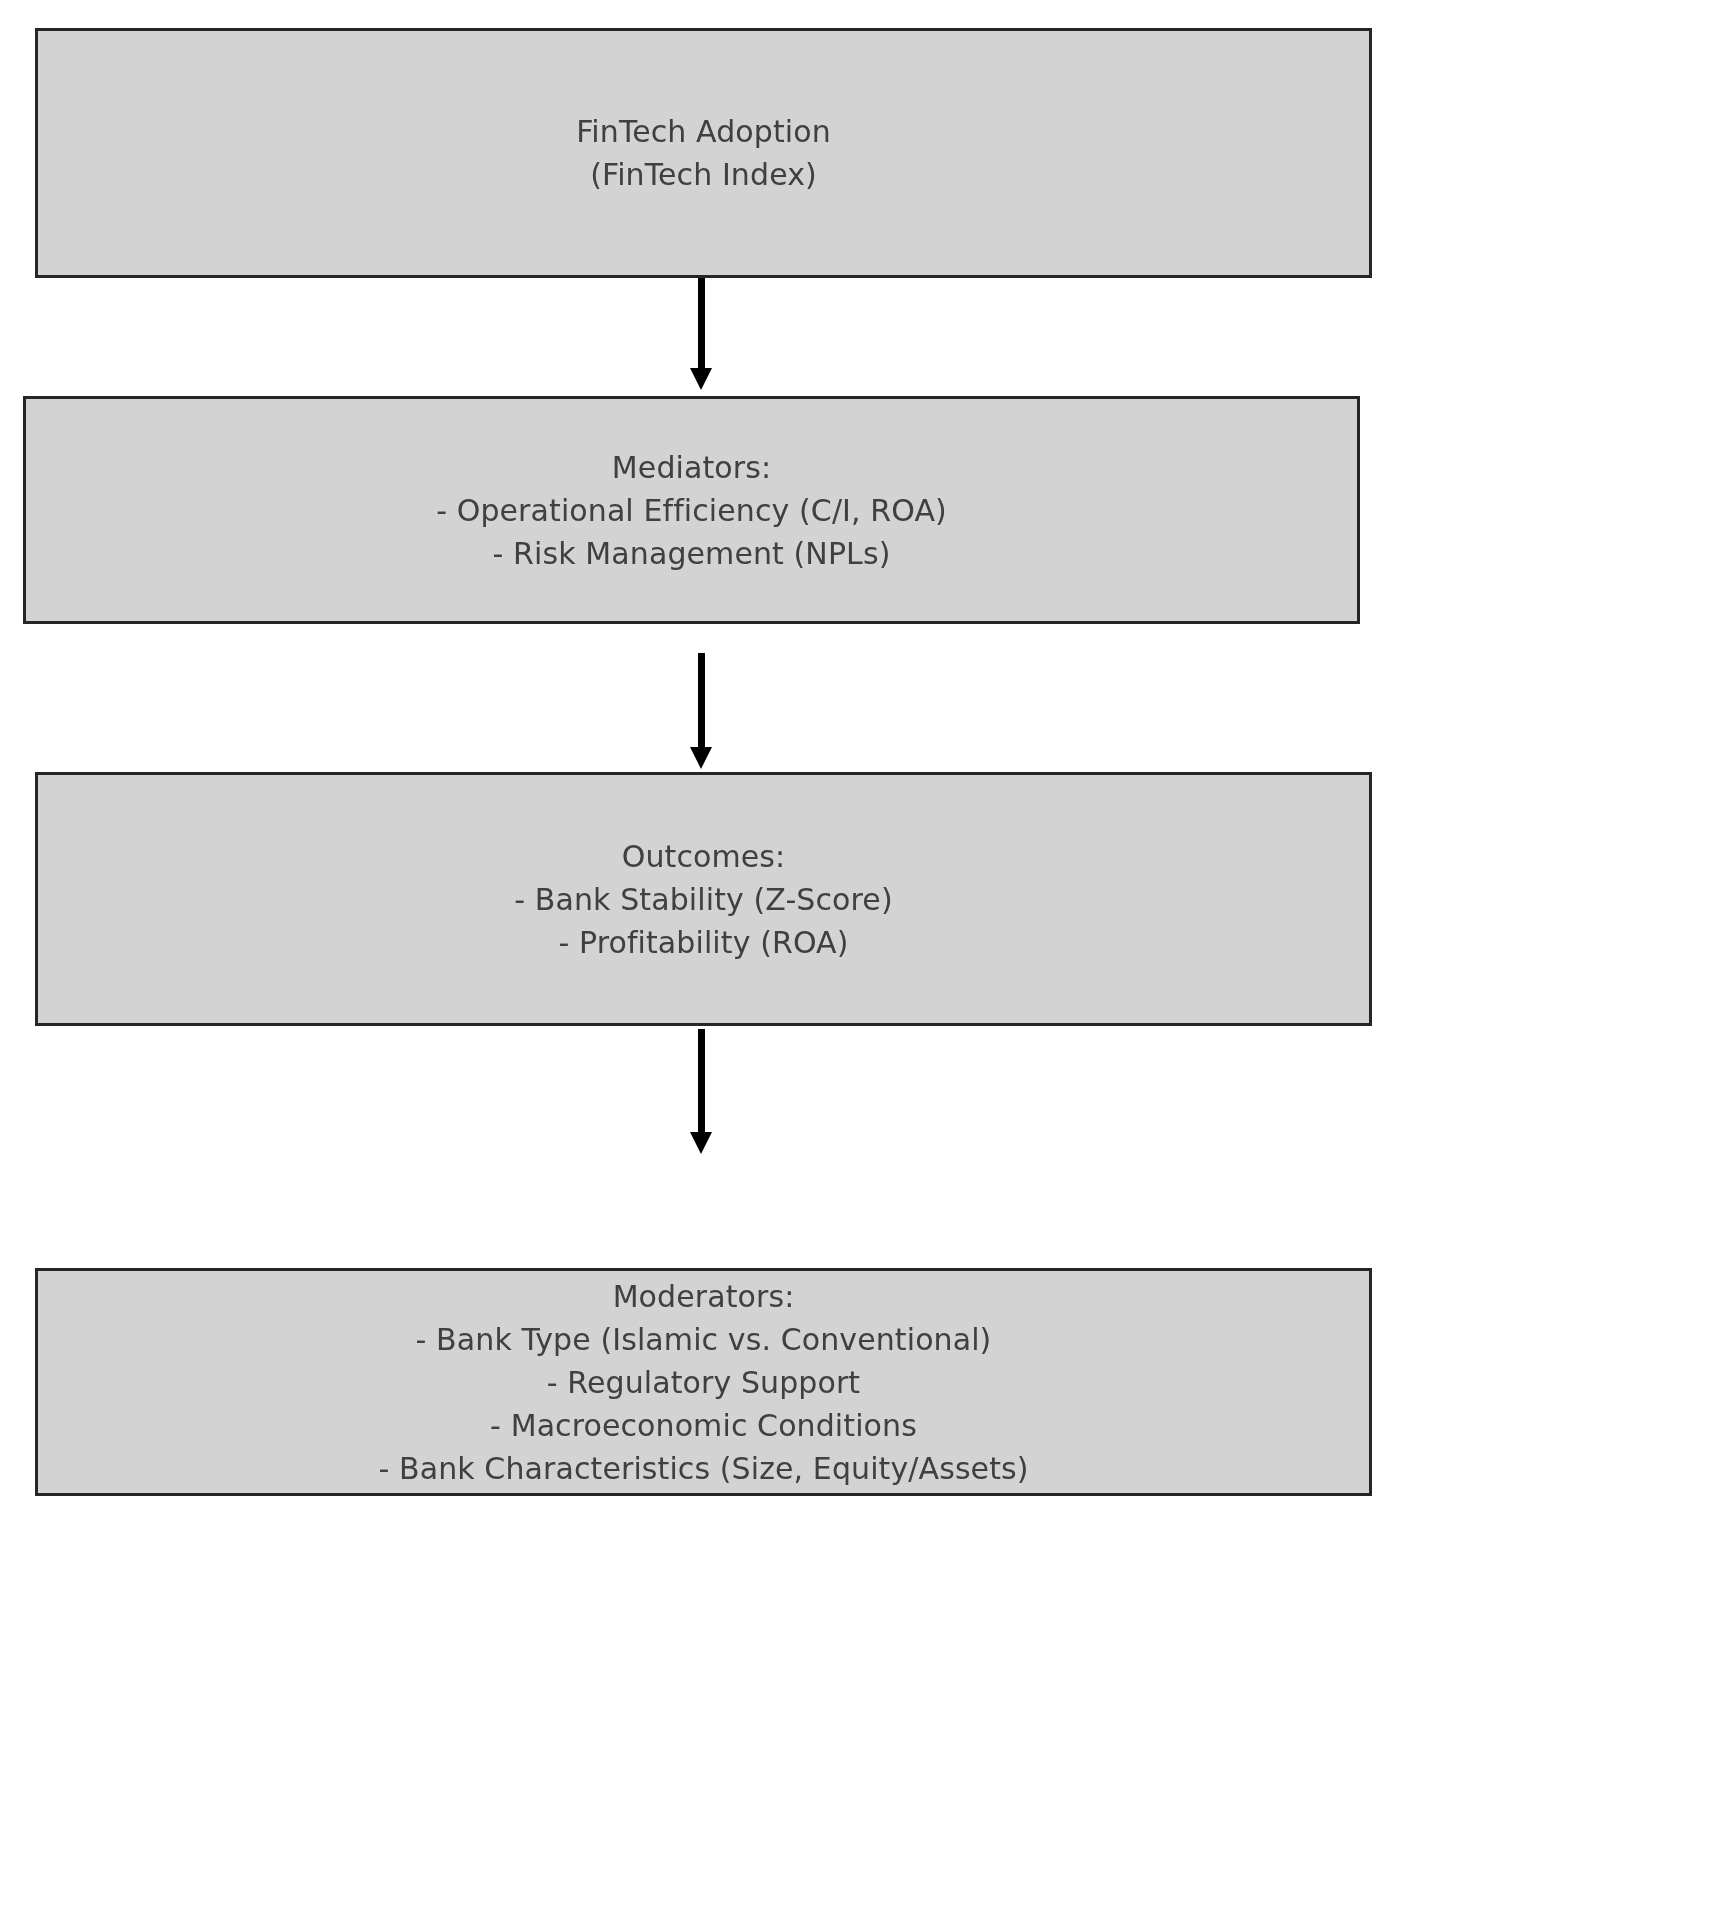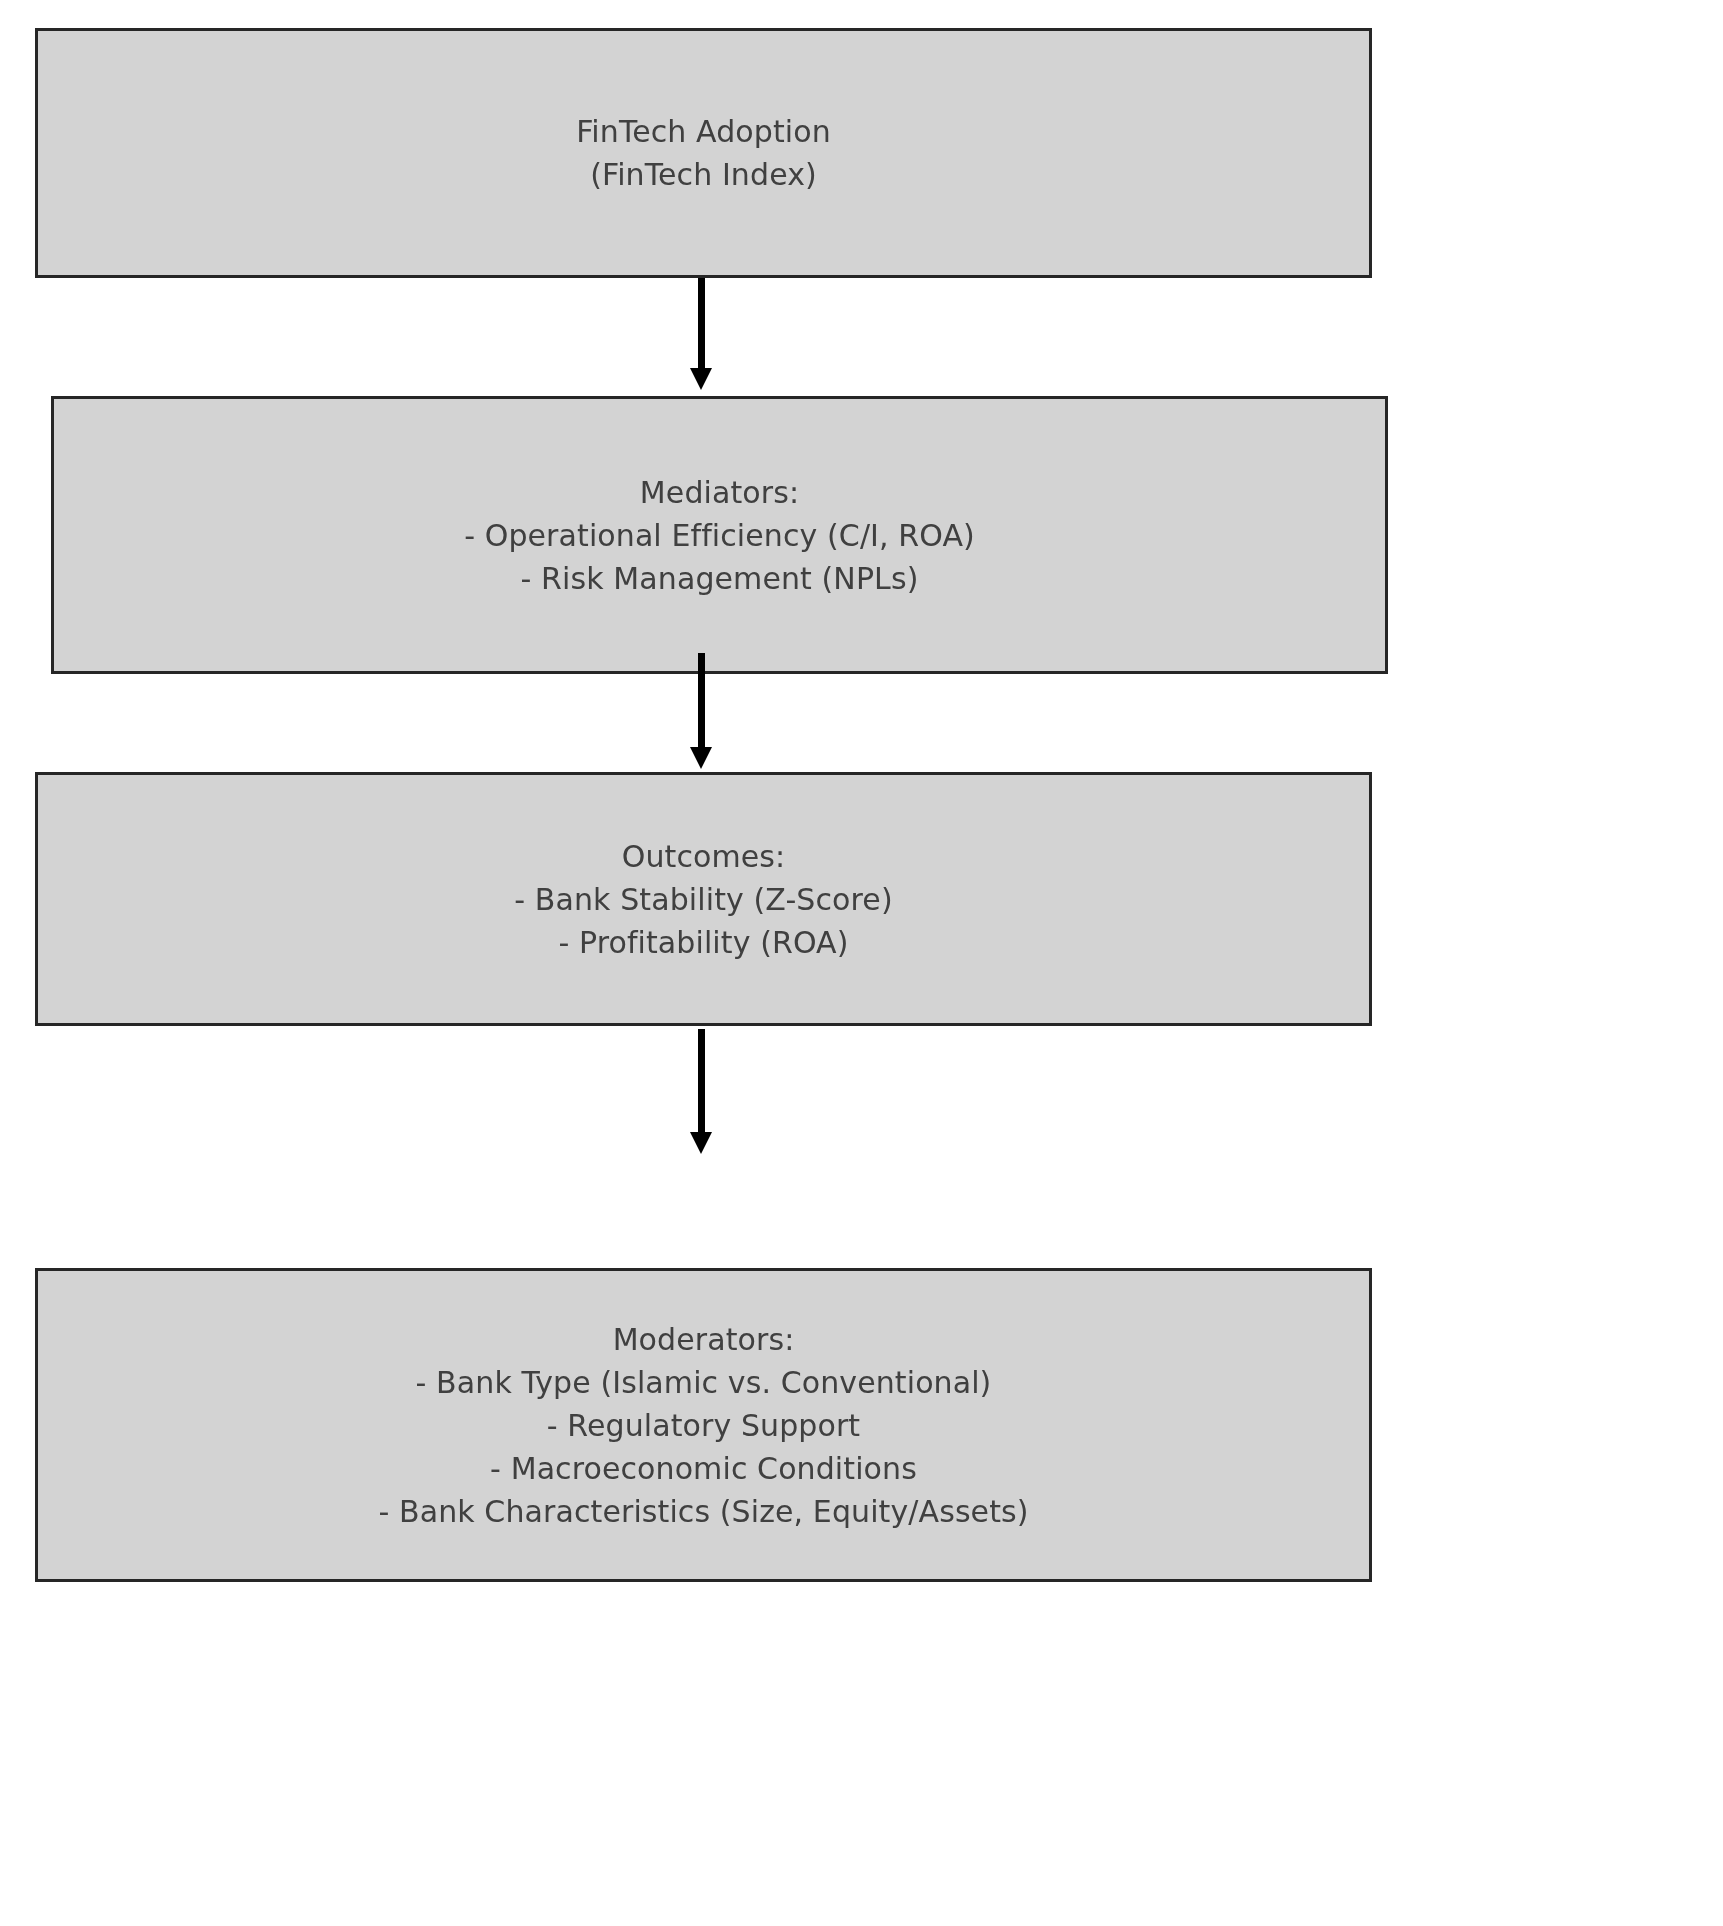--- a/index.html
+++ b/index.html
@@ -35,23 +35,23 @@
     font-size: 30px;
     line-height: 43px;
     font-weight: 400;
     letter-spacing: 0.1px;
     white-space: pre-line;
     text-align: center;
     font-family: "DejaVu Sans", sans-serif;
   }
   
   #node-fintech   { left: 35px;  top: 28px;   width: 1337px; height: 250px; }
-  #node-mediators { left: 51px;  top: 396px;  width: 1337px; height: 278px; }
+  #node-mediators { left: 23px;  top: 396px;  width: 1337px; height: 228px; }
   #node-outcomes  { left: 35px;  top: 772px;  width: 1337px; height: 254px; }
-  #node-moderators{ left: 35px;  top: 1268px; width: 1337px; height: 314px; }
+  #node-moderators{ left: 35px;  top: 1268px; width: 1337px; height: 228px; }
 
   .edge {
     position: absolute;
   }
   .edge .shaft {
     position: absolute;
     background: #000000;
     width: 7px;
     left: 0;
     top: 0;

